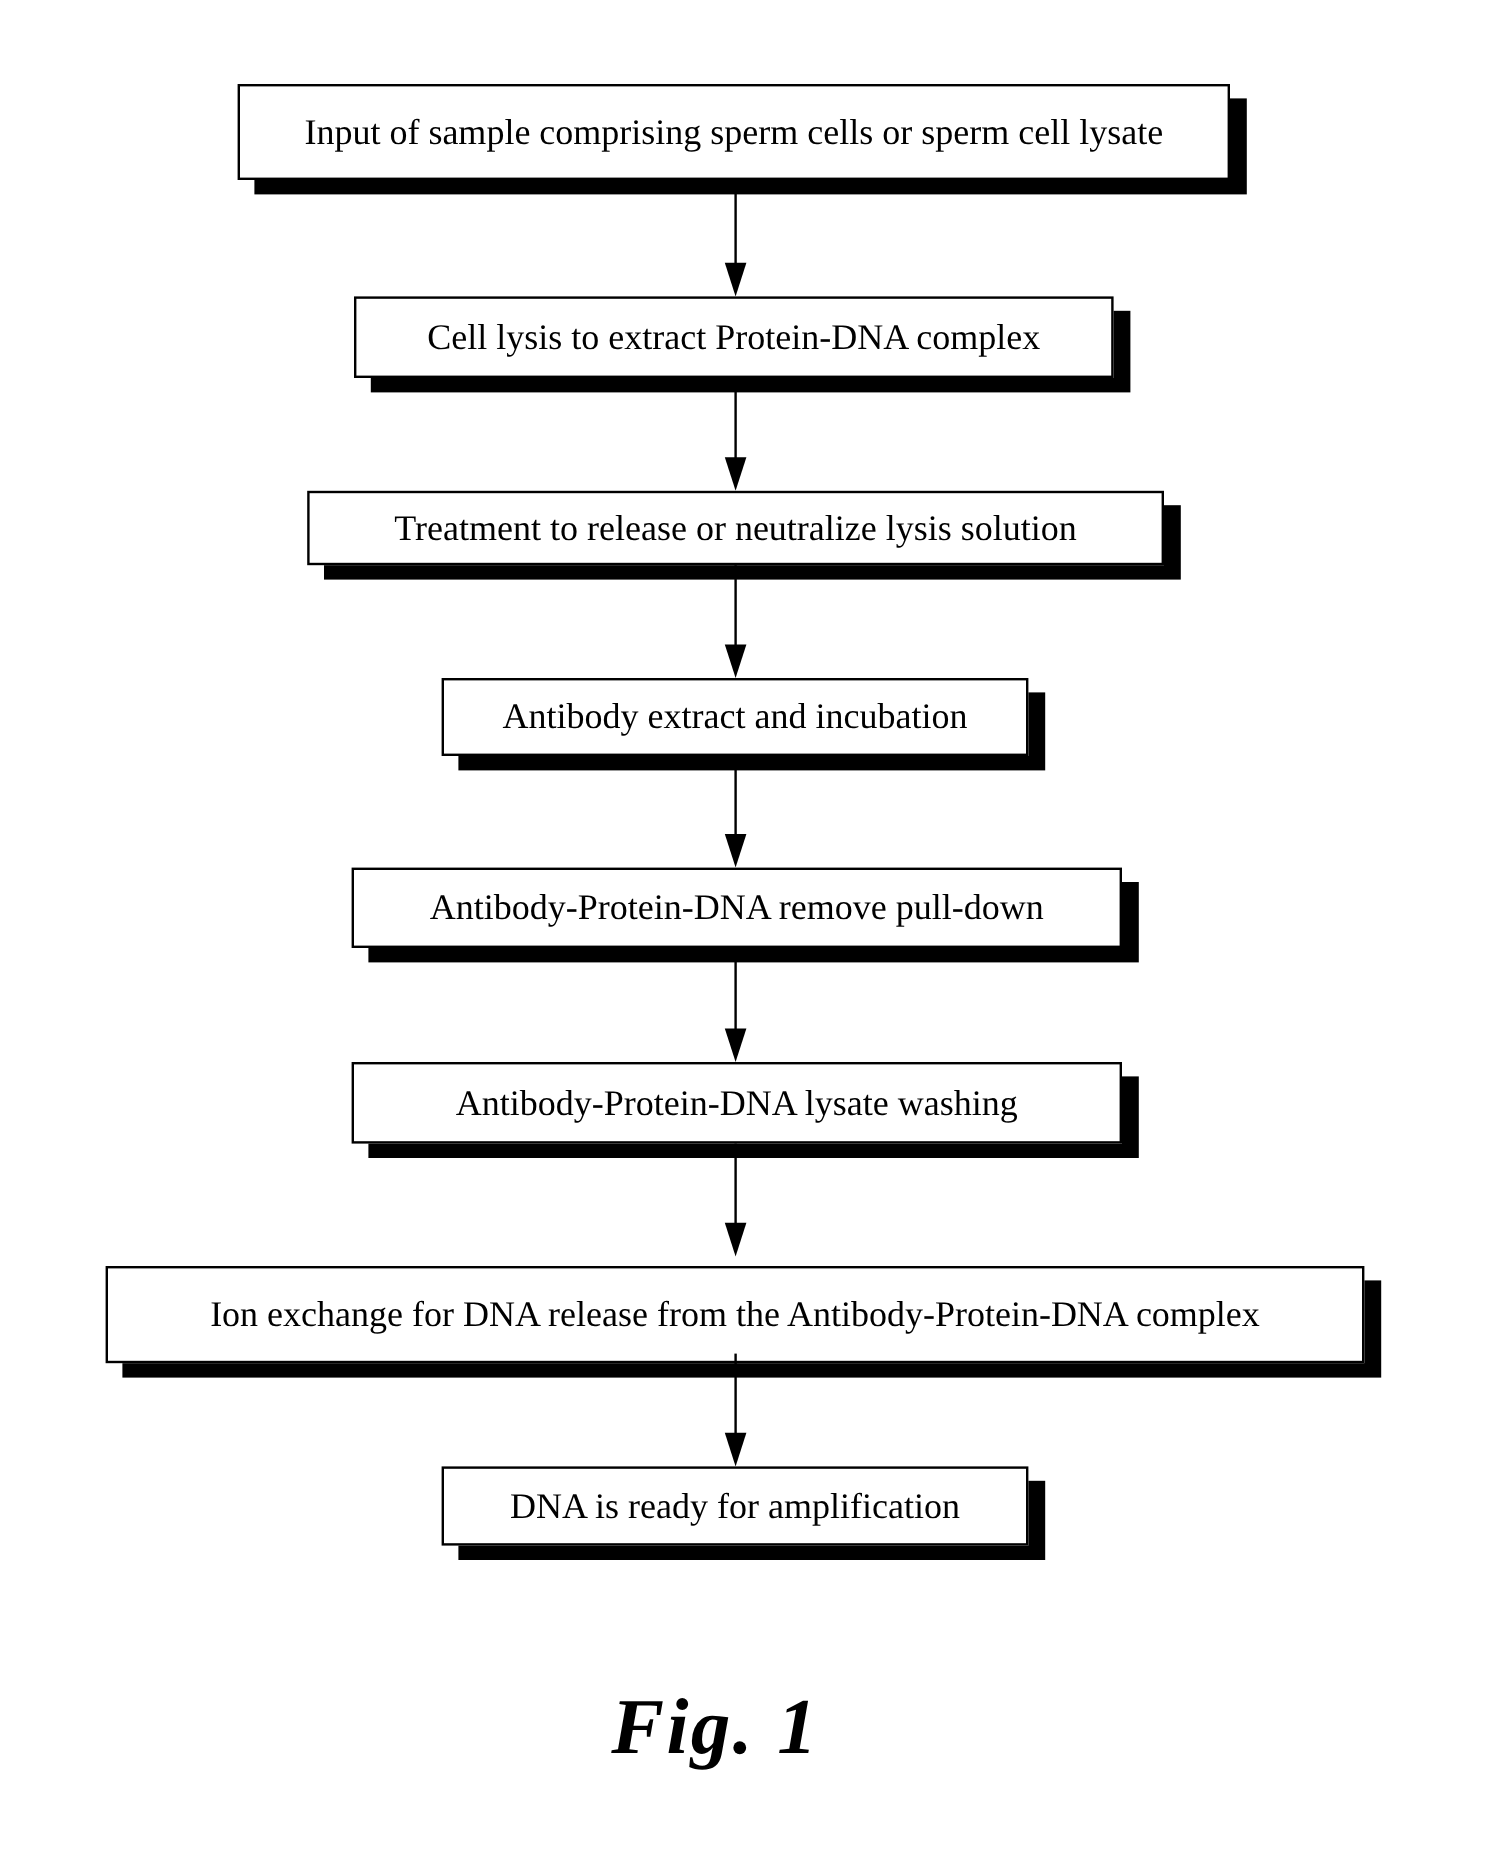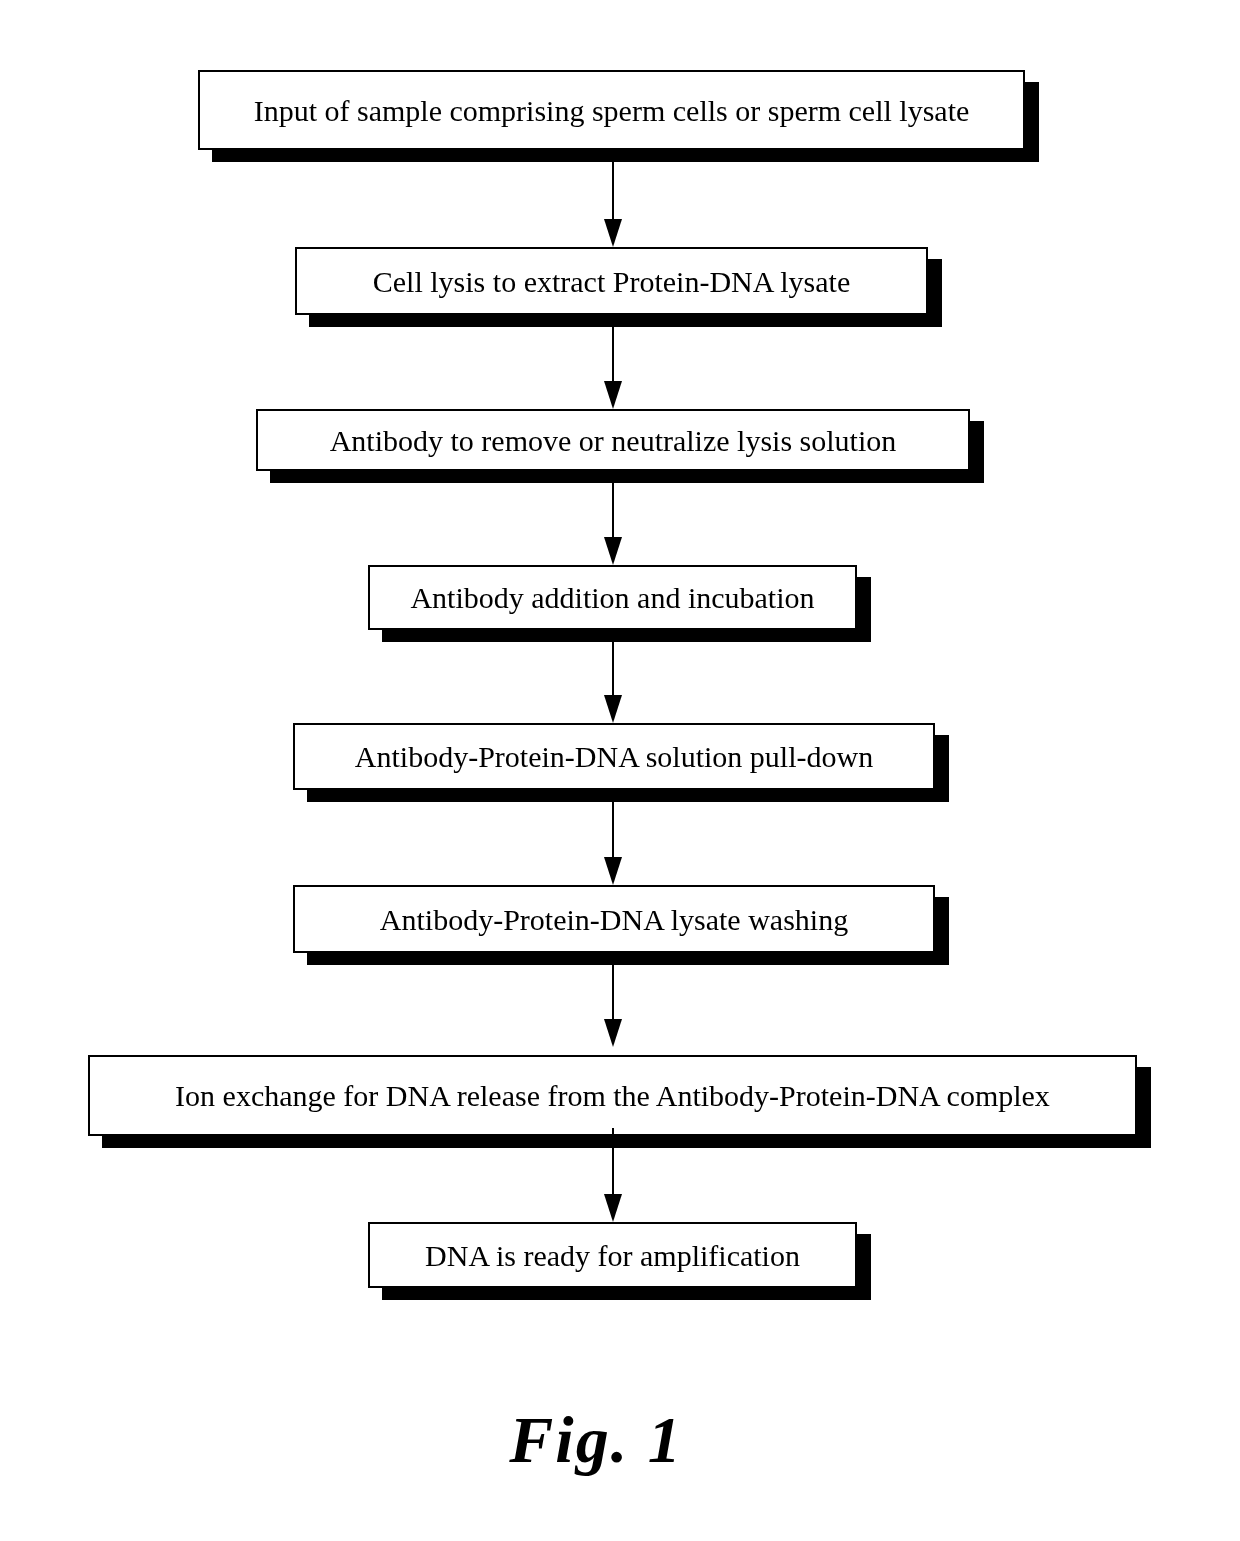--- a/index.html
+++ b/index.html
@@ -94,48 +94,48 @@
     <div class="box b1">
       <span>Input of sample comprising sperm cells or sperm cell lysate</span>
     </div>
 
     <div class="arrow a1">
       <div class="line"></div>
       <div class="head"></div>
     </div>
 
     <div class="box b2">
-      <span>Cell lysis to extract Protein-DNA lysate</span>
+      <span>Cell lysis to extract Protein-DNA complex</span>
     </div>
 
     <div class="arrow a2">
       <div class="line"></div>
       <div class="head"></div>
     </div>
 
     <div class="box b3">
-      <span>Antibody to remove or neutralize lysis solution</span>
+      <span>Treatment to release or neutralize lysis solution</span>
     </div>
 
     <div class="arrow a3">
       <div class="line"></div>
       <div class="head"></div>
     </div>
 
     <div class="box b4">
-      <span>Antibody addition and incubation</span>
+      <span>Antibody extract and incubation</span>
     </div>
 
     <div class="arrow a4">
       <div class="line"></div>
       <div class="head"></div>
     </div>
 
     <div class="box b5">
-      <span>Antibody-Protein-DNA solution pull-down</span>
+      <span>Antibody-Protein-DNA remove pull-down</span>
     </div>
 
     <div class="arrow a5">
       <div class="line"></div>
       <div class="head"></div>
     </div>
 
     <div class="box b6">
       <span>Antibody-Protein-DNA lysate washing</span>
     </div>

